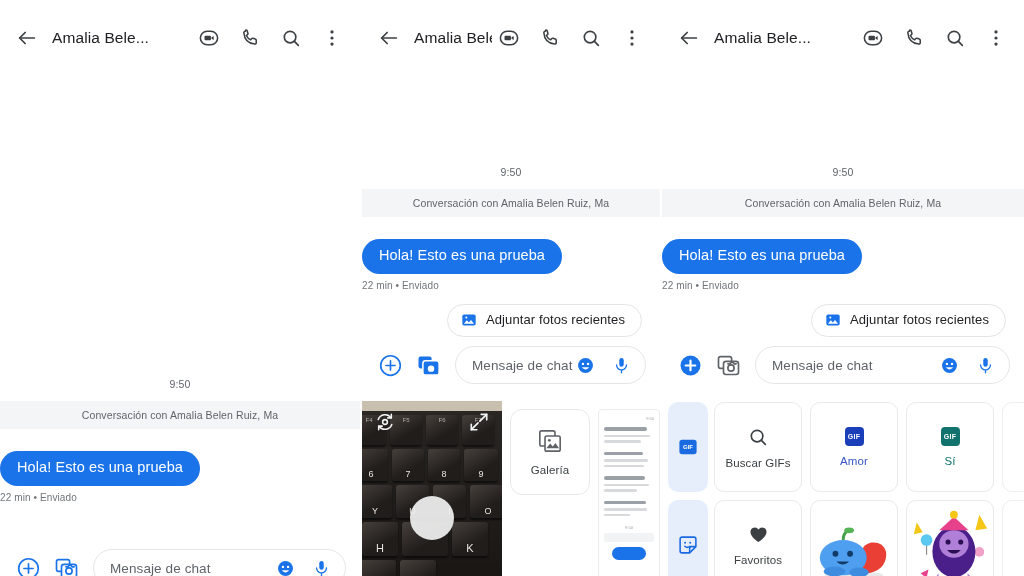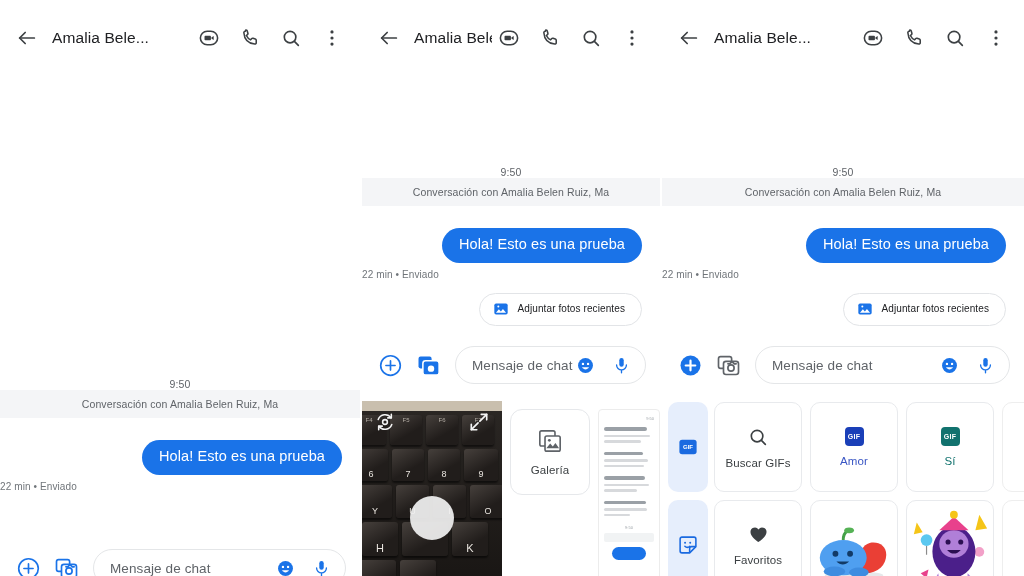--- a/index.html
+++ b/index.html
@@ -32,40 +32,40 @@
   .appbar .act.last { margin-right: 17px; }
   .icn { display:block; width:100%; height:100%; }
 
   
   .convo { position:absolute; left:0; right:0; }
   .daystamp {
     text-align: center; font-size: 10.5px; color: #5f6368;
     letter-spacing: .2px;
   }
   .sysband {
-    background: #f4f5f7; height: 28px;
+    margin-top: 11px; background: #f4f5f7; height: 28px;
     display:flex; align-items:center; justify-content:center;
   }
   .sysband span { font-size: 10.5px; color: #5f6368; letter-spacing: .1px; }
 
-  .bubble-row { display:flex; justify-content:flex-end; padding-right: 18px; margin-top: 22px; }
+  .bubble-row { display:flex; padding-right: 18px; margin-top: 22px; }
   .bubble {
     background: #1a73e8; color:#fff; font-size: 14.5px;
     border-radius: 20px; padding: 9px 17px 10px; line-height: 1.1;
     letter-spacing: .1px; white-space: nowrap;
   }
   .meta-row { display:flex; padding-right: 18px; margin-top: 6px; }
   .meta { font-size: 10px; color: #70757a; letter-spacing: .1px; }
 
   .chip-row { display:flex; justify-content:flex-end; padding-right: 18px; margin-top: 13px; }
   .chip {
     display:flex; align-items:center; gap: 9px;
     border: 1px solid #e2e4e7; border-radius: 20px;
     background:#fff; padding: 7px 16px 8px 13px;
-    font-size: 10px; color: #202124; white-space: nowrap; letter-spacing:.1px;
+    font-size: 13px; color: #202124; white-space: nowrap; letter-spacing:.1px;
   }
   .chip .ph { width:16px; height:16px; flex:none; }
 
   
   .composer { display:flex; align-items:center; padding: 0 14px 0 16px; }
   .composer .plus { width: 25px; height: 25px; flex:none; }
   .composer .cam  { width: 25px; height: 25px; flex:none; margin-left: 13px; }
   .inputbar {
     flex: 1 1 auto; margin-left: 14px; height: 38px;
     border: 1px solid #e4e6e8; border-radius: 20px; background: #fff;

